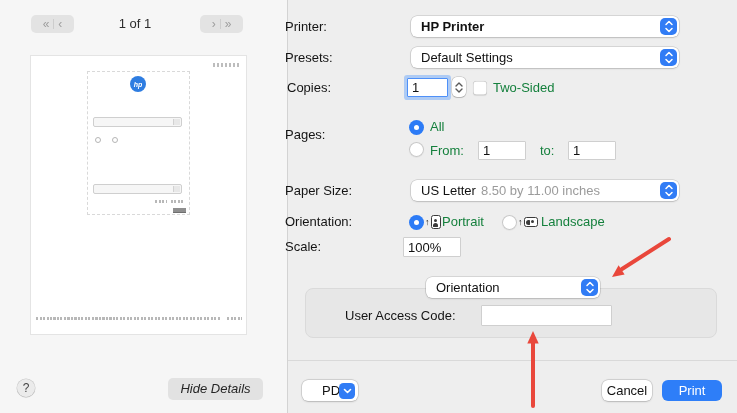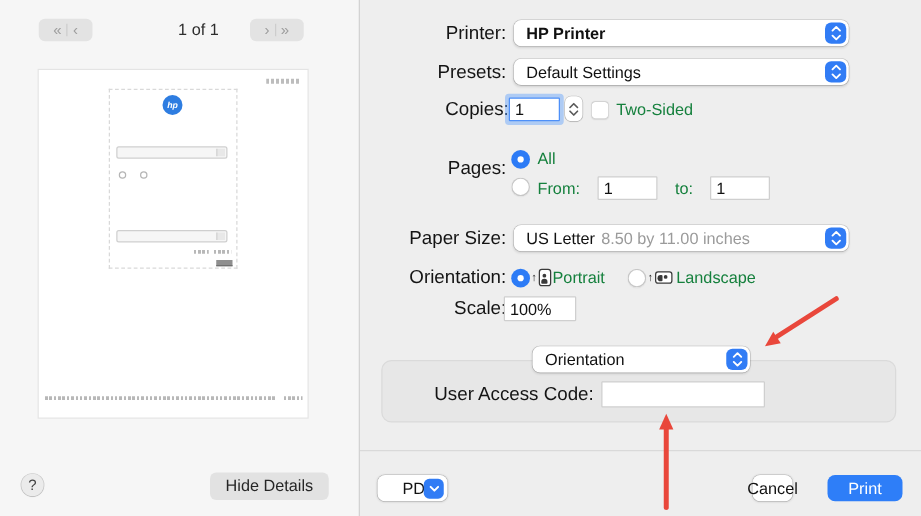--- a/index.html
+++ b/index.html
@@ -5,35 +5,35 @@
   html,body{margin:0;padding:0;}
   body{font-family:"Liberation Sans",sans-serif;-webkit-font-smoothing:antialiased;}
   .stage{position:relative;width:737px;height:413px;background:#f6f6f6;overflow:hidden;}
   .right-bg{position:absolute;left:287px;top:0;width:450px;height:413px;background:#eeeeee;border-left:1px solid #d3d3d3;box-sizing:border-box;}
   .hdivider{position:absolute;left:288px;top:360px;width:449px;height:1px;background:#d9d9d9;}
 
   
   .nav-btn{position:absolute;width:43px;height:18px;background:#e3e3e3;border-radius:5px;display:flex;align-items:center;justify-content:center;cursor:default;}
   .nav-glyph{font-size:12px;line-height:12px;color:#9e9e9e;}
   .nav-sep{width:1px;height:10px;background:#cdcdcd;margin:0 4px;}
-  .page-counter{position:absolute;left:95px;top:15px;width:80px;height:18px;text-align:right;font-size:13px;line-height:18px;color:#2d2d2d;}
+  .page-counter{position:absolute;left:95px;top:15px;width:80px;height:18px;text-align:center;font-size:13px;line-height:18px;color:#2d2d2d;}
   .preview-page{position:absolute;left:30px;top:55px;width:217px;height:280px;background:#ffffff;border:1px solid #e4e4e4;box-sizing:border-box;}
   .ts-bar{position:absolute;right:6px;top:7px;width:27px;height:4px;background:repeating-linear-gradient(90deg,#bdbdbd 0 2px,rgba(0,0,0,0) 2px 4px);}
   .dash-box{position:absolute;left:56px;top:15px;width:101px;height:142px;border:1px dashed #d9d9d9;}
   .hp-logo{position:absolute;left:99px;top:20px;width:16px;height:16px;border-radius:50%;background:#2e7de1;color:#fff;font-size:7px;font-weight:bold;font-style:italic;display:flex;align-items:center;justify-content:center;}
   .pbar{position:absolute;left:62px;width:89px;height:10px;background:#f6f6f6;border:1px solid #cfcfcf;border-radius:2px;box-sizing:border-box;}
   .pbar::after{content:"";position:absolute;right:1px;top:1px;bottom:1px;width:6px;background:#e8e8e8;border-left:1px solid #d2d2d2;}
   .pradio{position:absolute;width:6px;height:6px;border:1px solid #b5b5b5;border-radius:50%;box-sizing:border-box;background:#fff;}
   .tiny-bar{position:absolute;height:3px;background:repeating-linear-gradient(90deg,#b8b8b8 0 2px,rgba(0,0,0,0) 2px 3.5px);}
   .tiny-link{position:absolute;height:4px;background:#8f8f8f;border-bottom:1px solid #6f6f6f;}
   .help-btn{position:absolute;left:17px;top:379px;width:18px;height:18px;border-radius:50%;background:#ebebeb;box-shadow:0 0 0 .5px rgba(0,0,0,.18),0 .5px 1px rgba(0,0,0,.12);display:flex;align-items:center;justify-content:center;font-size:12px;color:#454545;}
-  .hide-details{position:absolute;left:168px;top:378px;width:95px;height:22px;background:#e2e2e2;border-radius:5px;text-align:center;font-size:13px;line-height:22px;color:#262626;}
+  .hide-details{position:absolute;left:168px;top:378px;width:95px;height:22px;background:#e2e2e2;border-radius:5px;text-align:center;font-size:13px;line-height:22px;color:#262626;font-style:italic;}
 
   
-  .flabel{position:absolute;text-align:right;font-size:15px;color:#141414;}
+  .flabel{position:absolute;font-size:13px;color:#141414;}
   .mac-select{position:absolute;height:21px;background:#fff;border-radius:6px;box-shadow:0 0 0 .5px rgba(0,0,0,.2),0 1px 2px rgba(0,0,0,.12);display:flex;align-items:center;padding-left:10px;box-sizing:border-box;font-size:13px;color:#111;}
   .sel-cap{position:absolute;right:2px;top:2px;width:17px;height:17px;border-radius:5px;background:#317cf5;display:flex;align-items:center;justify-content:center;}
   .tinput{position:absolute;border:1px solid #cfcfcf;background:#fff;font-family:"Liberation Sans",sans-serif;font-size:13px;color:#111;padding:0 0 0 4px;box-sizing:border-box;outline:none;border-radius:1px;}
   .tinput.focused{border:1.5px solid #4e90f8;box-shadow:0 0 0 3px rgba(96,160,250,.45);}
   .stepper{position:absolute;left:452px;top:77px;width:14px;height:20px;background:#fff;border-radius:5px;box-shadow:0 0 0 .5px rgba(0,0,0,.2),0 .5px 1px rgba(0,0,0,.15);display:flex;flex-direction:column;align-items:center;justify-content:center;gap:1px;}
   .checkbox{position:absolute;left:473px;top:81px;width:14px;height:14px;background:#fff;border-radius:3.5px;box-shadow:0 0 0 .5px rgba(0,0,0,.25) inset,0 .5px 1px rgba(0,0,0,.1);}
   .ftext{position:absolute;font-size:13px;color:#15803d;}
   .radio{position:absolute;width:15px;height:15px;border-radius:50%;background:#fff;box-shadow:inset 0 0 0 1px #c7c7c7,0 .5px 1px rgba(0,0,0,.08);}
   .radio.on{background:#2c7bf6;box-shadow:none;}
   .radio.on::after{content:"";position:absolute;left:5px;top:5px;width:5px;height:5px;border-radius:50%;background:#fff;}
@@ -175,21 +175,21 @@
   <input class="tinput zTop" style="left: 481px; top: 305px; width: 131px; height: 21px;" value="">
 
   <div class="pill-btn white-btn" style="left:302px;top:380px;width:56px;justify-content:center;padding-left:10px;">
     <span>PDF</span>
     <span class="pdf-cap">
       <svg width="9" height="6" viewBox="0 0 9 6">
           <path d="M1.5 1.5 L4.5 4.5 L7.5 1.5" fill="none" stroke="#fff" stroke-width="1.6" stroke-linecap="round" stroke-linejoin="round"></path>
         </svg>
     </span>
   </div>
-  <div class="pill-btn white-btn" style="left:602px;top:380px;width:32px;">
+  <div class="pill-btn white-btn" style="left:602px;top:380px;width:50px;">
     <span>Cancel</span>
   </div>
   <div class="pill-btn blue-btn" style="left:662px;top:380px;width:60px;">
     <span>Print</span>
   </div>
 
   <svg class="arrows" viewBox="0 0 737 413">
     <g>
       <line x1="669" y1="239" x2="622" y2="269" stroke="#E9473B" stroke-width="4" stroke-linecap="round"></line>
       <polygon points="612,277 618.6,265.3 624.6,274.6" fill="#E9473B"></polygon>

